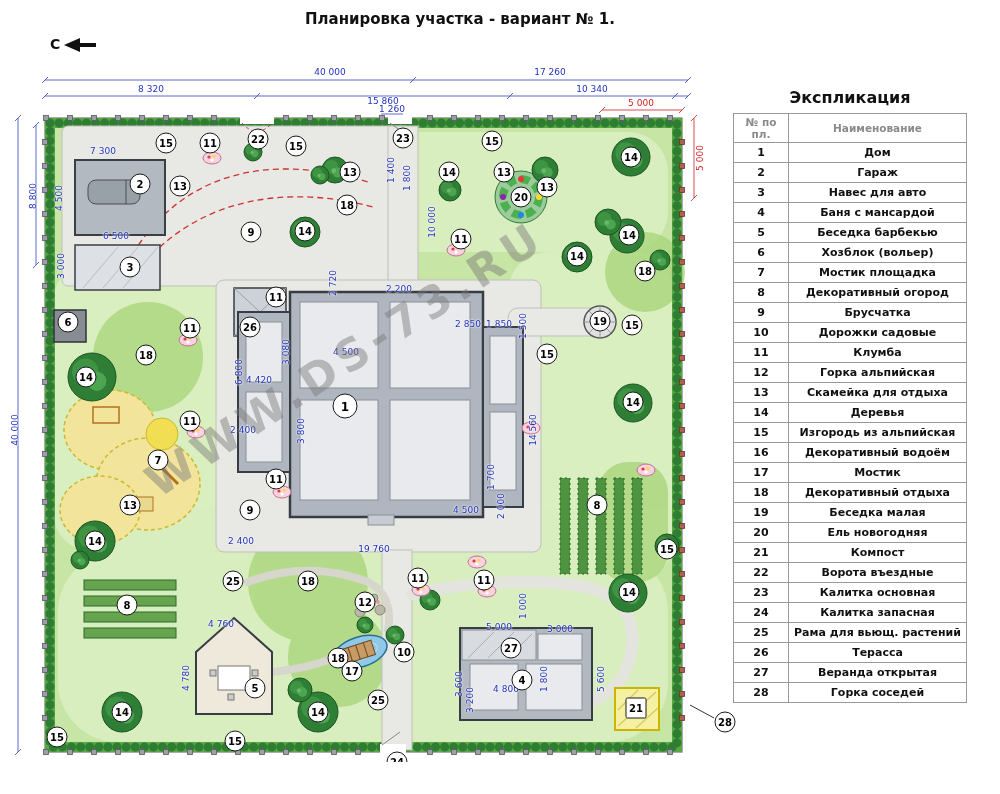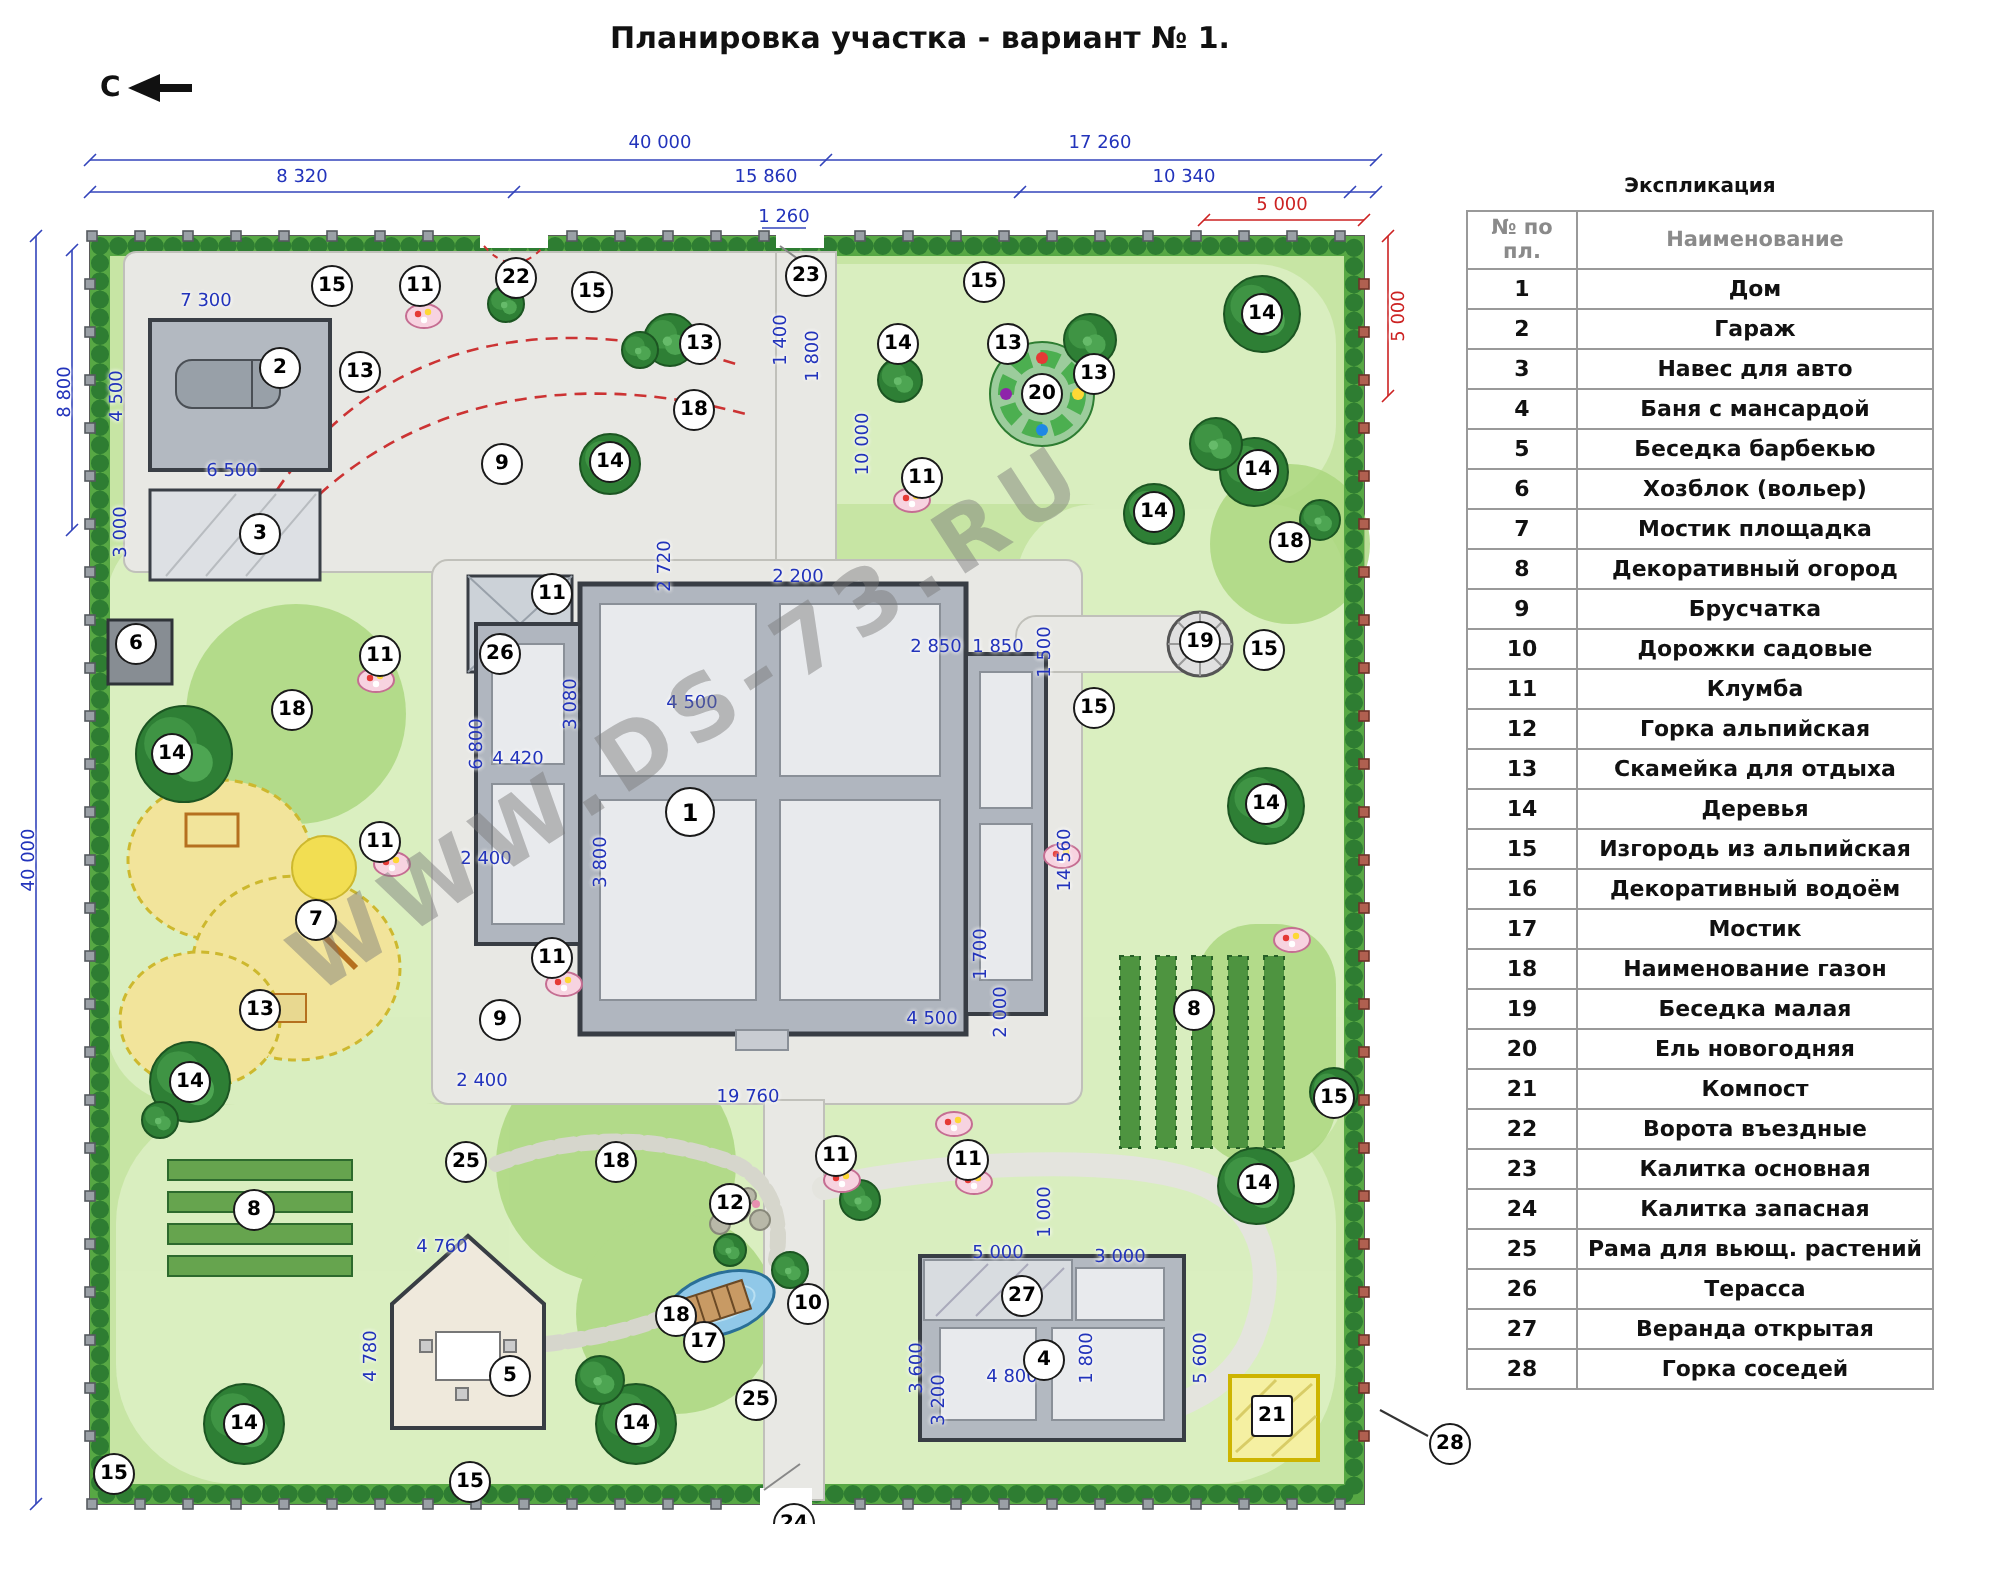--- a/index.html
+++ b/index.html
@@ -18,21 +18,21 @@
   .marker{position:absolute;z-index:6;width:21px;height:21px;border-radius:50%;
           border:1.5px solid #1a1a1a;background:#fff;display:flex;align-items:center;
           justify-content:center;font-size:10px;font-weight:bold;color:#000;
           transform:translate(-50%,-50%);box-sizing:border-box;}
   .marker.sq{border-radius:2px;}
   .marker.big{width:25px;height:25px;font-size:12px;}
   .dim{position:absolute;z-index:4;font-size:9px;color:#2233bb;white-space:nowrap;
        text-shadow:0 0 2px #fff,0 0 2px #fff;}
   .dim.red{color:#cc2222;}
   .legend{position:absolute;left:733px;top:88px;width:234px;}
-  .legend-title{text-align:center;font-size:10px;font-weight:bold;color:#111;margin-bottom:6px;}
+  .legend-title{text-align:center;font-size:16px;font-weight:bold;color:#111;margin-bottom:6px;}
   .legend table{width:100%;border-collapse:collapse;font-size:11px;}
   .legend th{border:1px solid #999;color:#8a8a8a;font-weight:bold;padding:2px 3px;
              font-size:10.5px;}
   .legend td{border:1px solid #999;padding:1px 3px;text-align:center;font-weight:bold;
              color:#111;height:17px;}
   .legend td.num{width:48px;}
 </style>
 </head>
 <body>
 
@@ -470,21 +470,21 @@
     </g>
     <line x1="690" y1="705" x2="714" y2="718" stroke="#333" stroke-width="1"></line>
   </svg>
 
   <div class="watermark">WWW.DS-73.RU</div>
 
   <div id="dims">
       <span class="dim" style="left: 330px; top: 72px; transform: translate(-50%, -50%);">40 000</span>
       <span class="dim" style="left: 550px; top: 72px; transform: translate(-50%, -50%);">17 260</span>
       <span class="dim" style="left: 151px; top: 89px; transform: translate(-50%, -50%);">8 320</span>
-      <span class="dim" style="left: 383px; top: 89px; transform: translate(-50%, -50%); text-align: right;">15 860</span>
+      <span class="dim" style="left: 383px; top: 101px; transform: translate(-50%, -50%); text-align: right;">15 860</span>
       <span class="dim" style="left: 592px; top: 89px; transform: translate(-50%, -50%);">10 340</span>
       <span class="dim red" style="left: 641px; top: 103px; transform: translate(-50%, -50%);">5 000</span>
       <span class="dim" style="left: 392px; top: 109px; transform: translate(-50%, -50%);">1 260</span>
       <span class="dim" style="left: 391px; top: 170px; transform: translate(-50%, -50%) rotate(-90deg);">1 400</span>
       <span class="dim" style="left: 407px; top: 178px; transform: translate(-50%, -50%) rotate(-90deg);">1 800</span>
       <span class="dim" style="left: 33px; top: 196px; transform: translate(-50%, -50%) rotate(-90deg);">8 800</span>
       <span class="dim" style="left: 15px; top: 430px; transform: translate(-50%, -50%) rotate(-90deg);">40 000</span>
       <span class="dim" style="left: 103px; top: 151px; transform: translate(-50%, -50%);">7 300</span>
       <span class="dim" style="left: 59px; top: 198px; transform: translate(-50%, -50%) rotate(-90deg);">4 500</span>
       <span class="dim" style="left: 116px; top: 236px; transform: translate(-50%, -50%);">6 500</span>
@@ -662,21 +662,21 @@
           <tr>
             <td class="num">16</td>
             <td>Декоративный водоём</td>
           </tr>
           <tr>
             <td class="num">17</td>
             <td>Мостик</td>
           </tr>
           <tr>
             <td class="num">18</td>
-            <td>Наименование газон</td>
+            <td>Декоративный отдыха</td>
           </tr>
           <tr>
             <td class="num">19</td>
             <td>Беседка малая</td>
           </tr>
           <tr>
             <td class="num">20</td>
             <td>Ель новогодняя</td>
           </tr>
           <tr>

